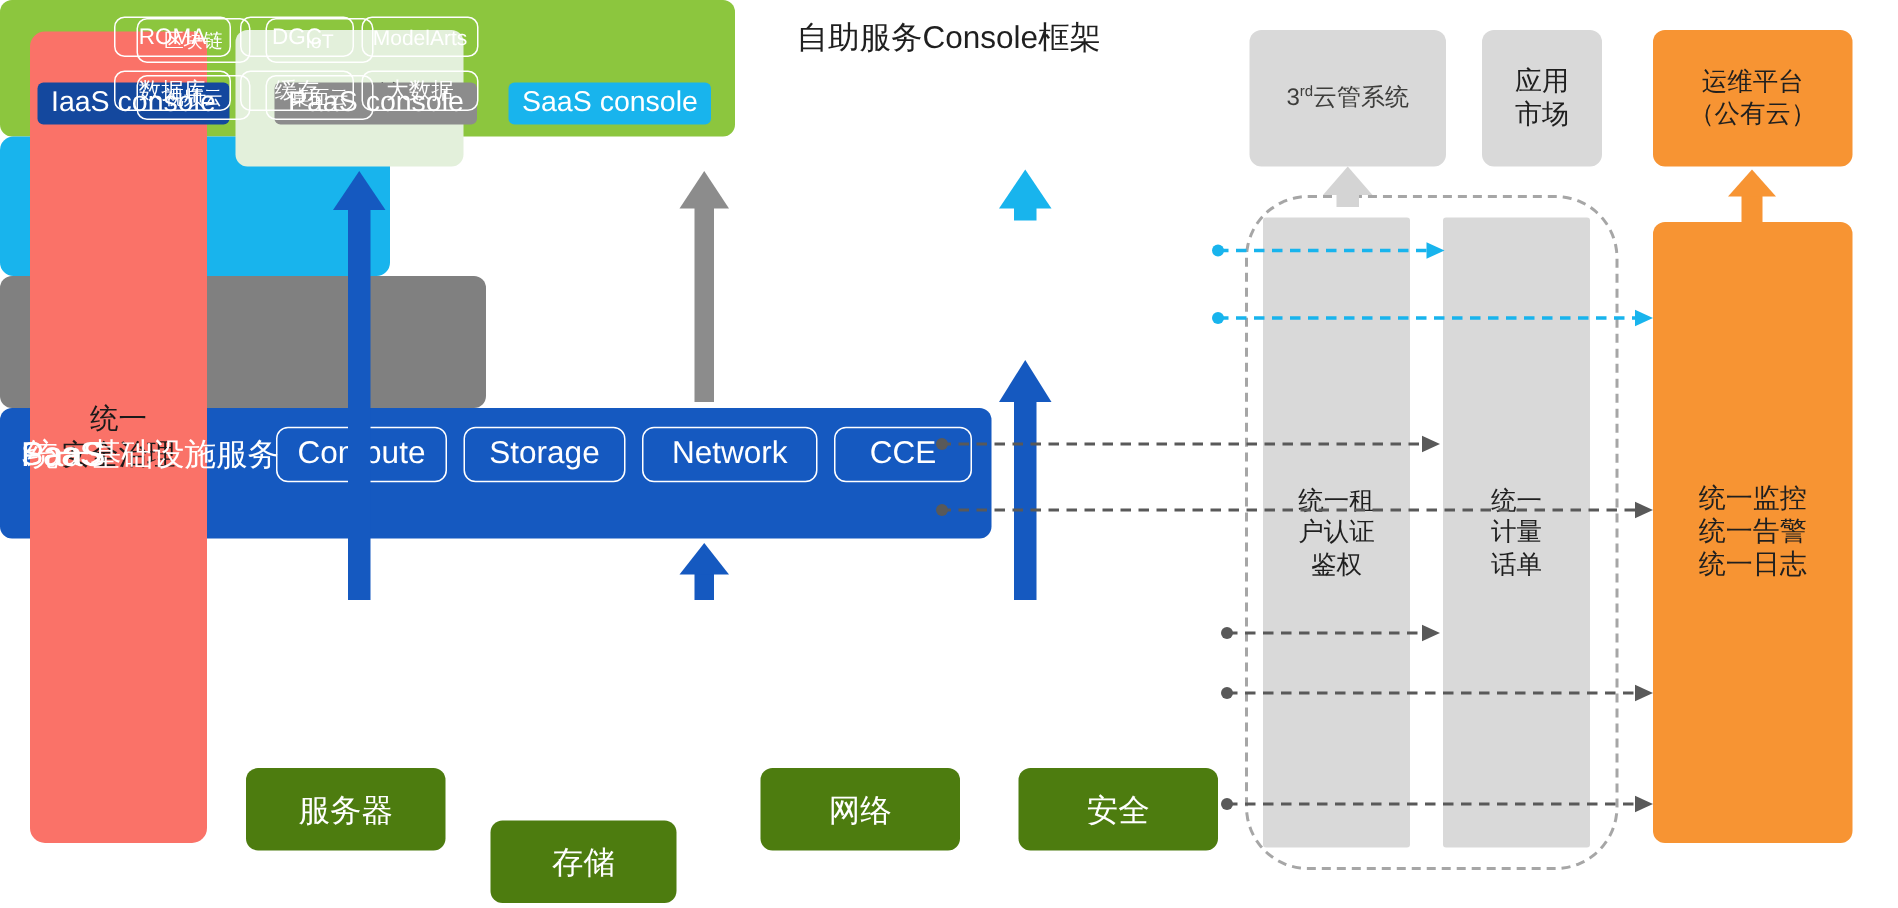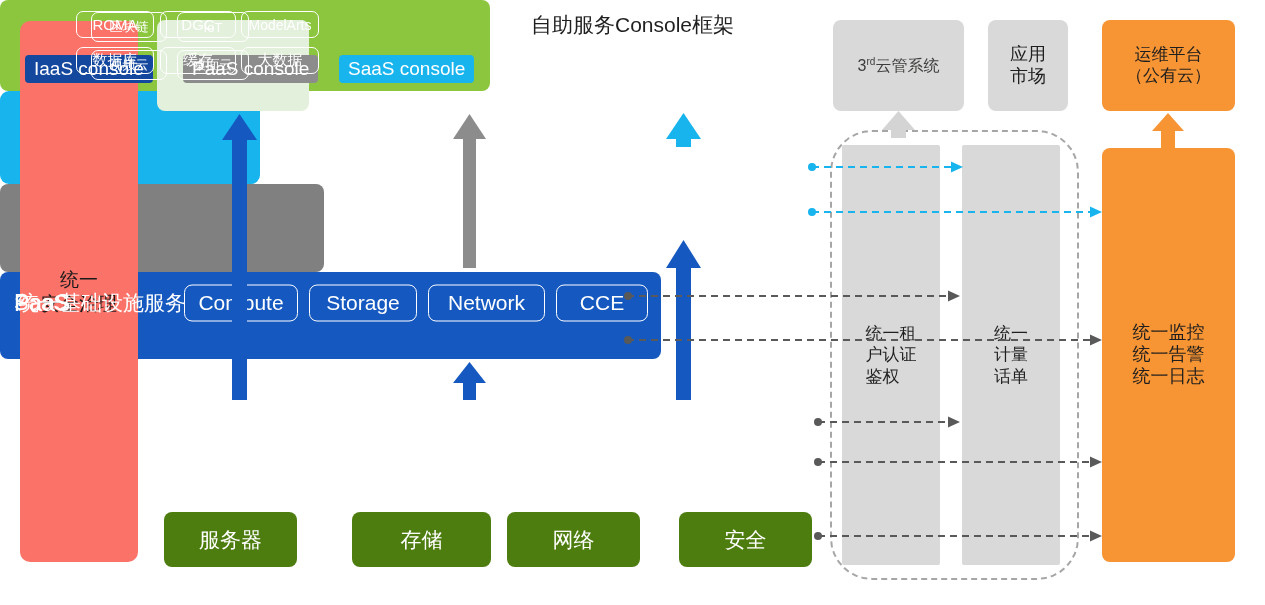--- a/index.html
+++ b/index.html
@@ -187,21 +187,21 @@
     position: absolute;
     top: 512px;
     height: 55px;
     background: #4d7c0f;
     color: #ffffff;
     font-size: 21px;
     border-radius: 8px;
     display: flex; align-items: center; justify-content: center;
   }
   #res-server  { left: 164px; width: 133px; }
-  #res-storage { left: 352px; width: 139px; }
+  #res-storage { left: 327px; width: 124px; margin-top: 35px; }
   #res-network { left: 507px; width: 133px; }
   #res-security{ left: 679px; width: 133px; }
 
   
   #shared-services-outline {
     position: absolute;
     left: 830px; top: 130px; width: 249px; height: 450px;
     border: 2px dashed #a6a6a6;
     border-radius: 42px;
     background: transparent;
@@ -209,20 +209,21 @@
   .gray-col {
     position: absolute;
     background: #d9d9d9;
     width: 98px;
     top: 145px;
     height: 420px;
     border-radius: 2px;
     display: flex;
     align-items: center;
     justify-content: center;
+    text-align: center;
     color: #1f1f1f;
     font-size: 17px;
     line-height: 1.25;
     white-space: pre-line;
   }
   #tenant-auth-col  { left: 842px; }
   #metering-col     { left: 962px; }
   svg.overlay {
     position: absolute;
     left: 0; top: 0;

